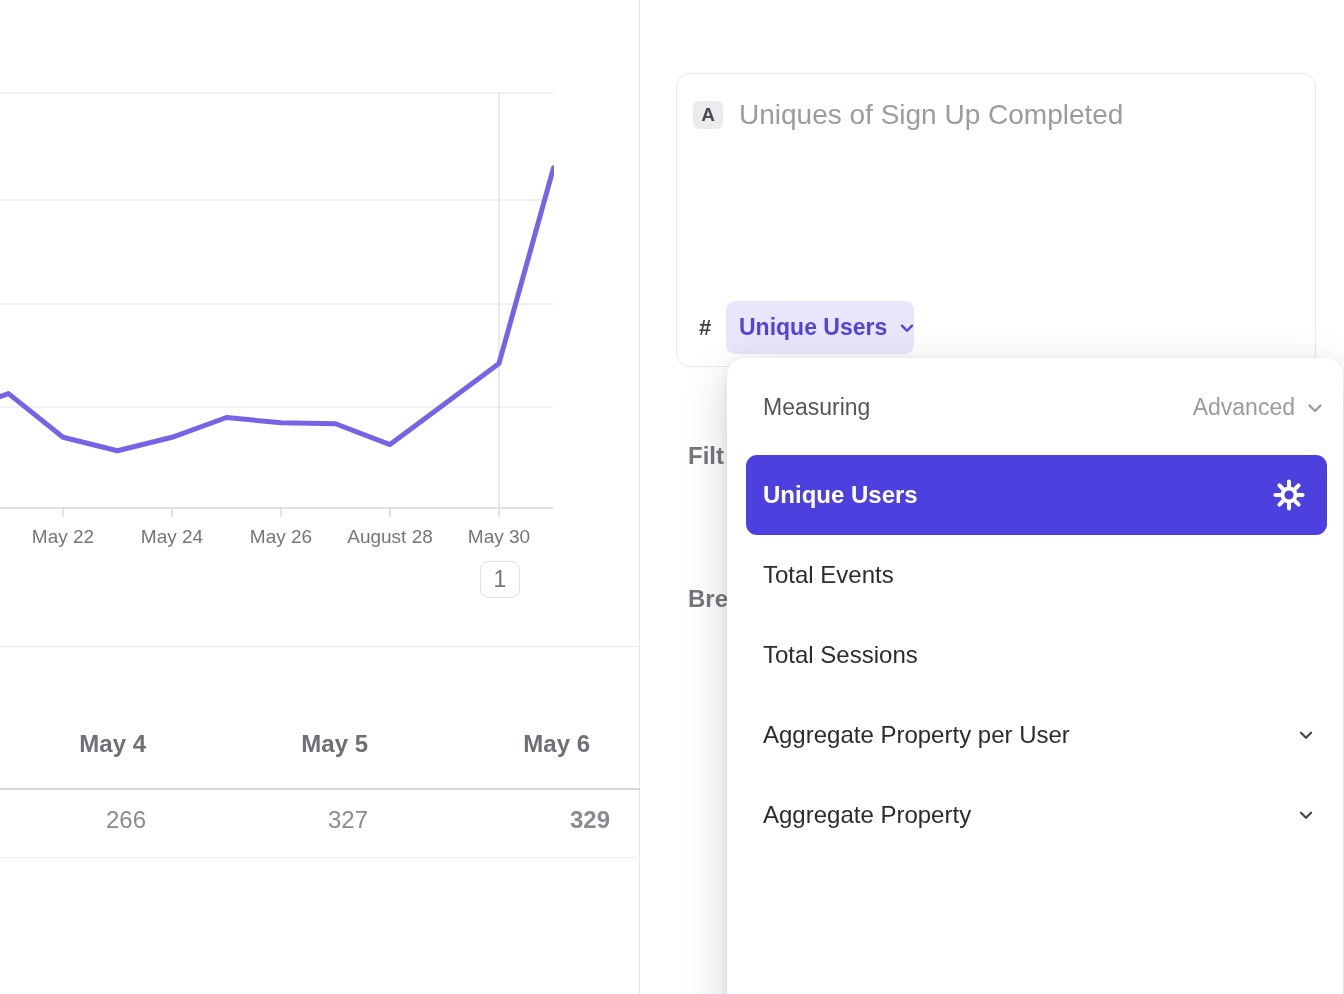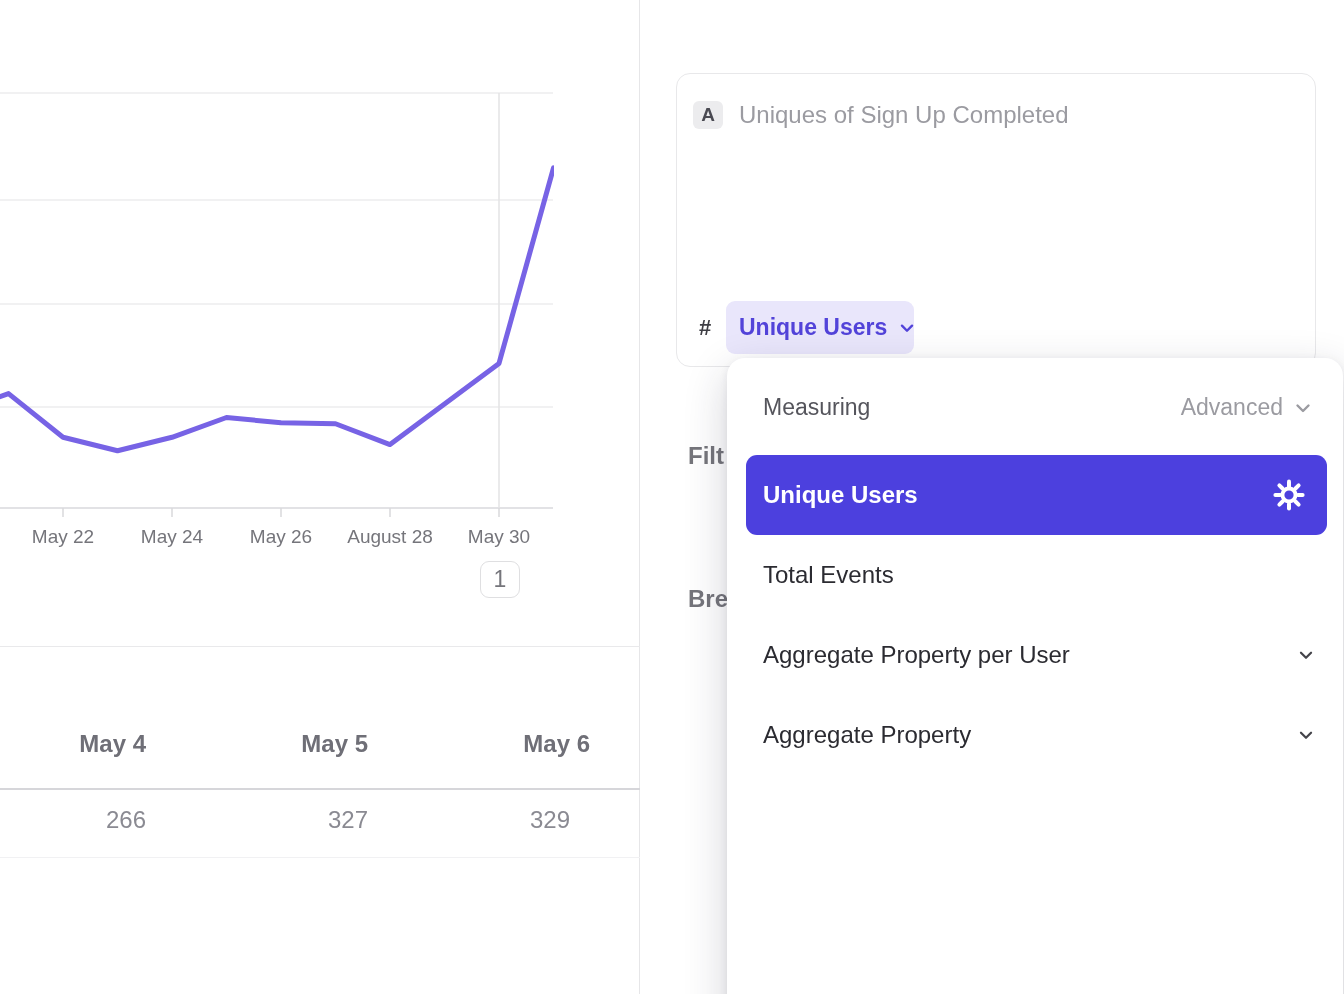--- a/index.html
+++ b/index.html
@@ -20,21 +20,21 @@
   .tbl-header-border{position:absolute;left:0;top:788px;width:640px;height:1.5px;background:#D6D6DA;}
   .tbl-row-border{position:absolute;left:0;top:857px;width:640px;height:1px;background:#F1F1F3;}
 
   
   .right-panel{position:absolute;left:640px;top:0;width:704px;height:994px;background:#fff;}
 
   .builder-card{position:absolute;left:36px;top:73px;width:640px;height:294px;border:1.5px solid #E8E8EA;border-radius:14px;background:#fff;}
   .card-head{position:absolute;left:0;top:0;width:100%;height:82px;}
   .a-badge{position:absolute;left:16px;top:27px;width:30px;height:28px;border-radius:6px;background:#ECECEE;
     color:#4A4A52;font-size:19px;font-weight:700;display:flex;align-items:center;justify-content:center;}
-  .card-title{position:absolute;left:62px;top:27px;height:28px;line-height:28px;font-size:24px;color:#9B9BA1;white-space:nowrap;}
+  .card-title{position:absolute;left:62px;top:27px;height:28px;line-height:28px;font-size:28px;color:#9B9BA1;white-space:nowrap;}
   .inner-card{position:absolute;left:10px;top:82px;width:618px;height:134px;border:1.5px solid #ECECEE;border-radius:12px;background:#fff;}
   .event-row{position:absolute;left:0;top:0;width:100%;height:66px;cursor:pointer;}
   .add-row{position:absolute;left:0;top:66px;width:100%;height:66px;cursor:pointer;}
   .row-icon{position:absolute;left:13px;top:17px;width:30px;height:32px;}
   .event-name{position:absolute;left:67px;top:18px;font-size:24px;font-weight:700;color:#2D2D33;white-space:nowrap;}
   .add-label{position:absolute;left:68px;top:18px;font-size:24px;color:#9B9BA1;white-space:nowrap;}
   .hash-sym{position:absolute;left:22px;top:241px;font-size:22px;font-weight:700;color:#3F3F45;}
   .measure-chip{position:absolute;left:49px;top:227px;width:188px;height:53px;border-radius:9px;background:#E9E6FB;
     display:flex;align-items:center;cursor:pointer;}
   .measure-chip .chip-label{margin-left:13px;font-size:23px;font-weight:700;color:#5243D9;white-space:nowrap;}
@@ -42,21 +42,21 @@
 
   .bg-frag{position:absolute;font-size:24px;font-weight:700;color:#75757B;overflow:hidden;white-space:nowrap;}
   .frag-filters{left:48px;top:442px;width:40px;}
   .frag-breakdowns{left:48px;top:585px;width:40px;}
 
   
   .menu{position:absolute;left:87px;top:358px;width:616px;height:732px;background:#fff;border-radius:18px;
     box-shadow:0 14px 44px rgba(35,35,60,.20),0 2px 8px rgba(35,35,60,.08);}
   .menu-head{position:absolute;left:0;top:0;width:100%;height:97px;}
   .menu-head-label{position:absolute;left:36px;top:36px;font-size:23px;font-weight:500;color:#55555C;}
-  .menu-mode{position:absolute;right:28px;top:36px;display:flex;align-items:center;cursor:pointer;}
+  .menu-mode{position:absolute;right:16px;top:36px;display:flex;align-items:center;cursor:pointer;}
   .menu-mode .mode-label{font-size:23px;color:#9B9BA1;}
   .menu-mode .chev{width:24px;height:24px;margin-left:8px;color:#9B9BA1;}
   .menu-items{position:absolute;left:0;top:97px;width:100%;}
   .menu-item{position:relative;height:80px;cursor:pointer;}
   .menu-item .item-label{position:absolute;left:36px;top:50%;transform:translateY(-50%);
     font-size:24px;font-weight:500;color:#2B2B31;white-space:nowrap;}
   .menu-item .chev{position:absolute;right:26px;top:50%;transform:translateY(-50%);width:22px;height:22px;color:#44444A;}
   .menu-item.selected{margin:0 16px 0 19px;height:80px;border-radius:11px;background:#4C40DE;}
   .menu-item.selected .item-label{left:17px;color:#fff;font-weight:700;}
   .menu-item.selected .gear{position:absolute;right:22px;top:50%;transform:translateY(-50%);width:32px;height:32px;}
@@ -91,21 +91,21 @@
         <div class="x-label" style="left: 499px;">May 30</div>
       </div>
     <div class="anno-badge">1</div>
     <div class="chart-table-divider"></div>
     <div id="data-table">
         <div class="tbl-header-cell" style="left: -24px; width: 170px;">May 4</div>
         <div class="tbl-value-cell" style="left: -24px; width: 170px;">266</div>
         <div class="tbl-header-cell" style="left: 198px; width: 170px;">May 5</div>
         <div class="tbl-value-cell" style="left: 198px; width: 170px;">327</div>
         <div class="tbl-header-cell" style="left: 420px; width: 170px;">May 6</div>
-        <div class="tbl-value-cell" style="left: 400px; width: 170px;">329</div>
+        <div class="tbl-value-cell" style="left: 440px; width: 170px; font-weight: bold;">329</div>
       </div>
     <div class="tbl-header-border"></div>
     <div class="tbl-row-border"></div>
   </div>
 
   <div class="right-panel">
 
     <div class="builder-card">
       <div class="card-head">
         <div class="a-badge">A</div>
@@ -149,20 +149,23 @@
               <line x1="5.40" y1="12.00" x2="1.80" y2="12.00" stroke="#fff" stroke-width="3" stroke-linecap="round"></line>
               <line x1="7.33" y1="7.33" x2="4.79" y2="4.79" stroke="#fff" stroke-width="3" stroke-linecap="round"></line>
               <line x1="12.00" y1="5.40" x2="12.00" y2="1.80" stroke="#fff" stroke-width="3" stroke-linecap="round"></line>
               <line x1="16.67" y1="7.33" x2="19.21" y2="4.79" stroke="#fff" stroke-width="3" stroke-linecap="round"></line>
             </svg>
           </div>
           <div class="menu-item">
             <span class="item-label">Total Events</span>
           </div>
           <div class="menu-item">
+            <span class="item-label">Total Sessions</span>
+          </div>
+          <div class="menu-item">
             <span class="item-label">Aggregate Property per User</span>
             <span class="chev"><svg viewBox="0 0 24 24" width="22" height="22">
                 <path d="M6.5 9.5l5.5 5.5 5.5-5.5" fill="none" stroke="currentColor" stroke-width="2.4" stroke-linecap="round" stroke-linejoin="round"></path>
               </svg></span>
           </div>
           <div class="menu-item">
             <span class="item-label">Aggregate Property</span>
             <span class="chev"><svg viewBox="0 0 24 24" width="22" height="22">
                 <path d="M6.5 9.5l5.5 5.5 5.5-5.5" fill="none" stroke="currentColor" stroke-width="2.4" stroke-linecap="round" stroke-linejoin="round"></path>
               </svg></span>

